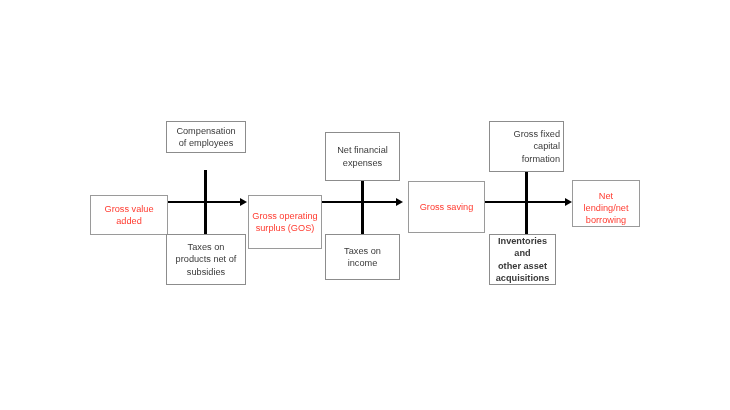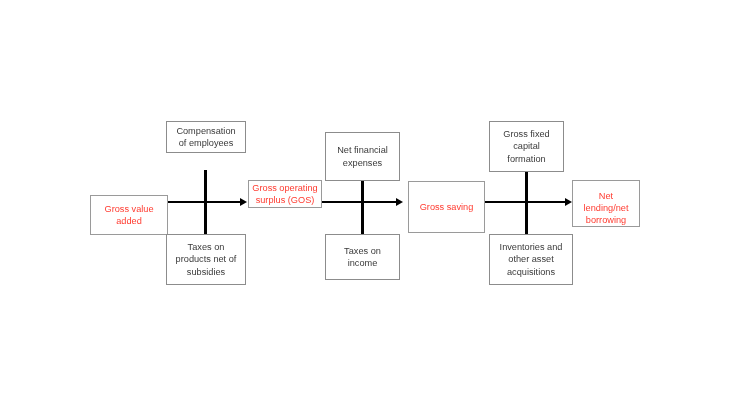--- a/index.html
+++ b/index.html
@@ -95,21 +95,21 @@
 
   <div class="vline" style="left:204px; top:170px; width:2.5px; height:65px;"></div>
   <div class="vline" style="left:361px; top:170px; width:2.5px; height:65px;"></div>
   <div class="vline" style="left:525px; top:171px; width:2.5px; height:64px;"></div>
 
   <div class="node flow" style="left:90px; top:195px; width:78px; height:40px;">
     <span class="label">Gross value
 added</span>
   </div>
 
-  <div class="node flow" style="left:248px; top:180px; width:74px; height:28px;">
+  <div class="node flow" style="left:248px; top:195px; width:74px; height:54px;">
     <span class="label">Gross operating
 surplus (GOS)</span>
   </div>
 
   <div class="node flow" style="left:408px; top:181px; width:77px; height:52px;justify-content:flex-end;">
     <span class="label">Gross saving</span>
   </div>
 
   <div class="node flow" style="left:572px; top:180px; width:68px; height:47px;align-items:flex-end;">
     <span class="label">Net
@@ -131,25 +131,25 @@
   <div class="node adj" style="left:325px; top:132px; width:75px; height:49px;">
     <span class="label">Net financial
 expenses</span>
   </div>
 
   <div class="node adj" style="left:325px; top:234px; width:75px; height:46px;">
     <span class="label">Taxes on
 income</span>
   </div>
 
-  <div class="node adj" style="left:489px; top:121px; width:75px; height:51px;">
+  <div class="node adj" style="left:489px; top:121px; width:75px; height:51px;text-align:right;">
     <span class="label">Gross fixed
 capital
 formation</span>
   </div>
 
-  <div class="node adj" style="left:489px; top:234px; width:84px; height:51px;">
+  <div class="node adj" style="left:489px; top:234px; width:67px; height:51px;font-weight:bold;">
     <span class="label">Inventories and
 other asset
 acquisitions</span>
   </div>
 
 </div>
 
 </body></html>

